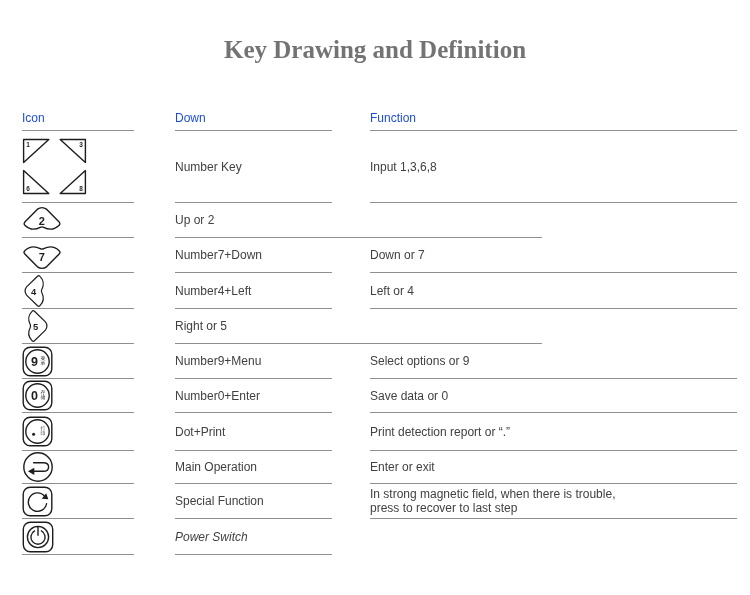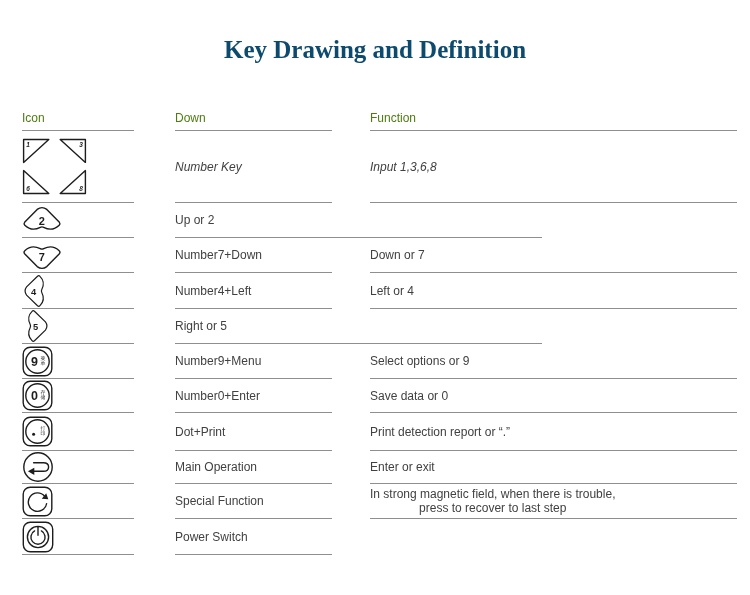--- a/index.html
+++ b/index.html
@@ -1,31 +1,31 @@
 <!DOCTYPE html>
 <html><head>
 <meta charset="utf-8">
 <style>
   html,body{margin:0;padding:0;background:#fff;}
   #page{position:relative;width:750px;height:595px;background:#ffffff;overflow:hidden;
         font-family:"Liberation Sans",sans-serif;color:#414141;}
   .title{position:absolute;top:36px;left:0;width:100%;text-align:center;
-         font-family:"Liberation Serif",serif;font-weight:bold;font-size:25px;color:#0c4a6e;}
+         font-family:"Liberation Serif",serif;font-weight:bold;font-size:25px;color:#737373;}
   .table{position:absolute;left:22px;top:105px;width:715px;}
   .row{display:flex;align-items:center;}
   .cell{height:100%;display:flex;align-items:center;box-sizing:border-box;
         border-bottom:1px solid #8f8f8f;overflow:visible;}
   .c-icon{width:112px;margin-right:41px;}
   .c-sort{width:157px;margin-right:38px;}
   .c-func{width:367px;}
-  .hdr .cell{font-size:12.5px;color:#4d7c0f;}
+  .hdr .cell{font-size:12.5px;color:#1d4ed8;}
   .row span{font-size:12px;line-height:14px;white-space:pre-line;}
-  .rh{height:26px;} .r1{height:72px;font-style:italic;} .r2{height:35px;} .r3{height:35px;}
+  .rh{height:26px;} .r1{height:72px;} .r2{height:35px;} .r3{height:35px;}
   .r4{height:36px;} .r5{height:35px;} .r6{height:35px;} .r7{height:34px;}
-  .r8{height:38px;} .r9{height:33px;} .r10{height:35px;text-align:center;} .r11{height:36px;}
+  .r8{height:38px;} .r9{height:33px;} .r10{height:35px;} .r11{height:36px;font-style:italic;}
   svg{display:block;}
   svg .stk{fill:none;stroke:#1d1d1d;stroke-width:1.4;stroke-linejoin:round;stroke-linecap:round;}
   svg text{font-family:"Liberation Sans",sans-serif;fill:#1d1d1d;}
   .tri-grid{display:grid;grid-template-columns:29px 29px;column-gap:7px;row-gap:5px;}
   .digit{font-size:11px;font-weight:600;text-anchor:middle;}
   .bigdigit{font-size:12.5px;font-weight:700;text-anchor:middle;}
   .tridigit{font-size:6.5px;font-weight:600;text-anchor:middle;}
   .sub{font-size:4.9px;text-anchor:middle;fill:#2a2a2a;}
 </style>
 </head>

